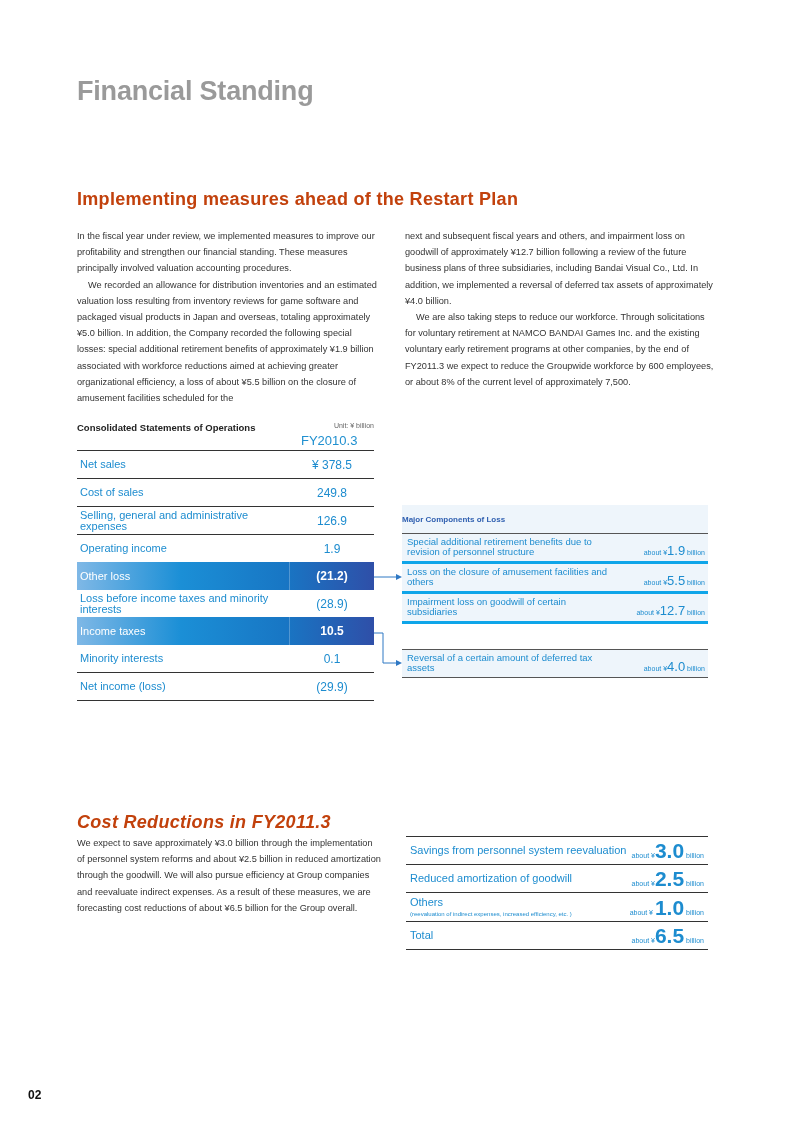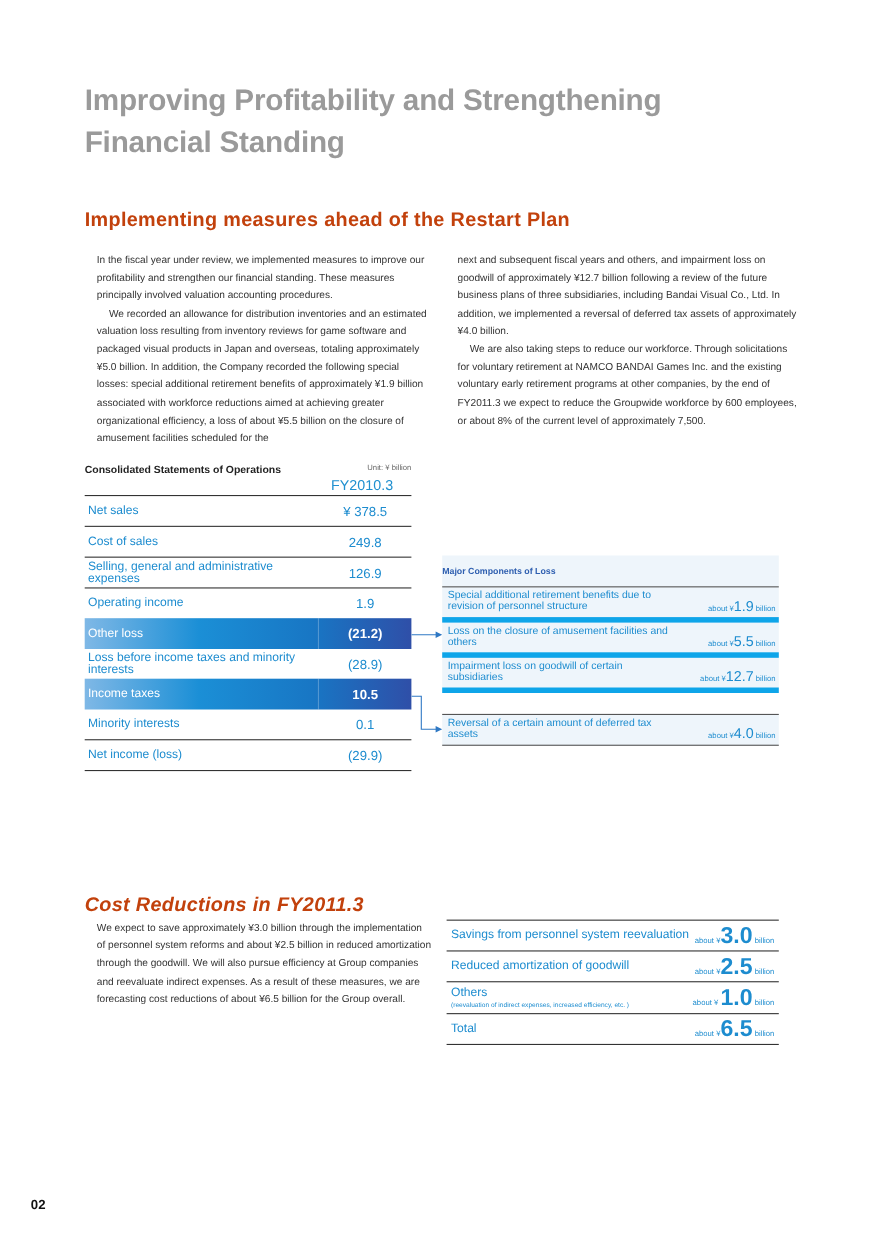--- a/index.html
+++ b/index.html
@@ -1,19 +1,19 @@
 <!DOCTYPE html>
 <html><head>
 <meta charset="utf-8">
 <style>
   html, body { margin:0; padding:0; background:#ffffff; }
   body { width:800px; height:1131px; position:relative; overflow:hidden; font-family:"Liberation Sans", sans-serif; color:#333; }
   .title { position:absolute; left:77px; top:72px; font-size:27px; font-weight:bold; color:#9a9a9a; line-height:38px; letter-spacing:-0.2px; }
   .h2 { position:absolute; left:77px; font-size:18px; font-weight:bold; color:#c2410c; letter-spacing:0.3px; }
-  .body-col { position:absolute; font-size:9.2px; line-height:16.2px; color:#333;margin-left:11px; }
+  .body-col { position:absolute; font-size:9.2px; line-height:16.2px; color:#333; }
   .body-col p { margin:0; }
   .body-col p.indent { text-indent:11px; }
 
   
   .ops { position:absolute; left:77px; top:420px; width:297px; }
   .ops-head { position:relative; height:30px; }
   .ops-title { position:absolute; left:0; top:2px; font-size:9.5px; font-weight:bold; color:#222; }
   .ops-unit { position:absolute; right:0; top:2px; font-size:7px; color:#666; }
   .ops-year { position:absolute; left:224px; top:13px; font-size:13px; color:#2090d0; }
   .ops-row { position:relative; height:27px; border-top:1px solid #333; display:flex; align-items:center; }
@@ -25,42 +25,41 @@
   .ops-row .val { position:absolute; left:212px; width:86px; text-align:center; font-size:12px; color:#1d8ccf; }
   .ops-row.last { border-bottom:1px solid #333; }
   .ops-row.nob { border-top:none; }
 
   
   .conn { position:absolute; left:374px; top:565px; }
 
   
   .major { position:absolute; left:402px; top:505px; width:306px; background:#eef5fb; }
   .major-head { height:28px; display:flex; align-items:center; padding-left:0; font-size:8px; font-weight:bold; color:#2f5fb0; border-bottom:1px solid #555; }
-  .major-row { position:relative; height:27px; border-bottom:5px solid #0ea5e9; }
+  .major-row { position:relative; height:27px; border-bottom:3px solid #0ea5e9; }
   .major-row .lbl { position:absolute; left:5px; top:3px; font-size:9.5px; line-height:10px; color:#1d8ccf; width:210px; }
   .major-row .amt { position:absolute; right:3px; top:9px; font-size:7px; color:#1d8ccf; white-space:nowrap; }
   .major-row .amt .big { font-size:13px; }
   .reversal { position:absolute; left:402px; top:649px; width:306px; height:27px; background:#eef5fb; border-top:1px solid #555; border-bottom:1px solid #555; }
 
   
   .cost { position:absolute; left:406px; top:836px; width:302px; border-top:1px solid #333; }
   .cost-row { position:relative; height:27px; border-bottom:1px solid #333; }
   .cost-row.tall { height:28px; }
   .cost-row .lbl { position:absolute; left:4px; top:7px; font-size:11px; color:#1d8ccf; white-space:nowrap; }
   .cost-row .sub { position:absolute; left:4px; top:18px; font-size:6px; color:#1d8ccf; white-space:nowrap; }
   .cost-row .amt { position:absolute; right:4px; bottom:4px; font-size:7px; color:#1d8ccf; white-space:nowrap; }
   .cost-row .amt .big { font-size:21px; font-weight:bold; line-height:18px; }
 
   .page-no { position:absolute; left:28px; top:1088px; font-size:12px; font-weight:bold; color:#111; }
 </style>
 </head>
 <body>
 
 <div class="title">
-  <div>Improving Profitability and Strengthening</div>
   <div>Financial Standing</div>
 </div>
 
 <div class="h2" style="top:189px;">Implementing measures ahead of the Restart Plan</div>
 
 <div class="body-col" style="left:77px; top:228px; width:305px;">
   <p>In the fiscal year under review, we implemented measures to improve our profitability and strengthen our financial standing. These measures principally involved valuation accounting procedures.</p>
   <p class="indent">We recorded an allowance for distribution inventories and an estimated valuation loss resulting from inventory reviews for game software and packaged visual products in Japan and overseas, totaling approximately ¥5.0 billion. In addition, the Company recorded the following special losses: special additional retirement benefits of approximately ¥1.9 billion associated with workforce reductions aimed at achieving greater organizational efficiency, a loss of about ¥5.5 billion on the closure of amusement facilities scheduled for the</p>
 </div>
 <div class="body-col" style="left:405px; top:228px; width:310px;">

